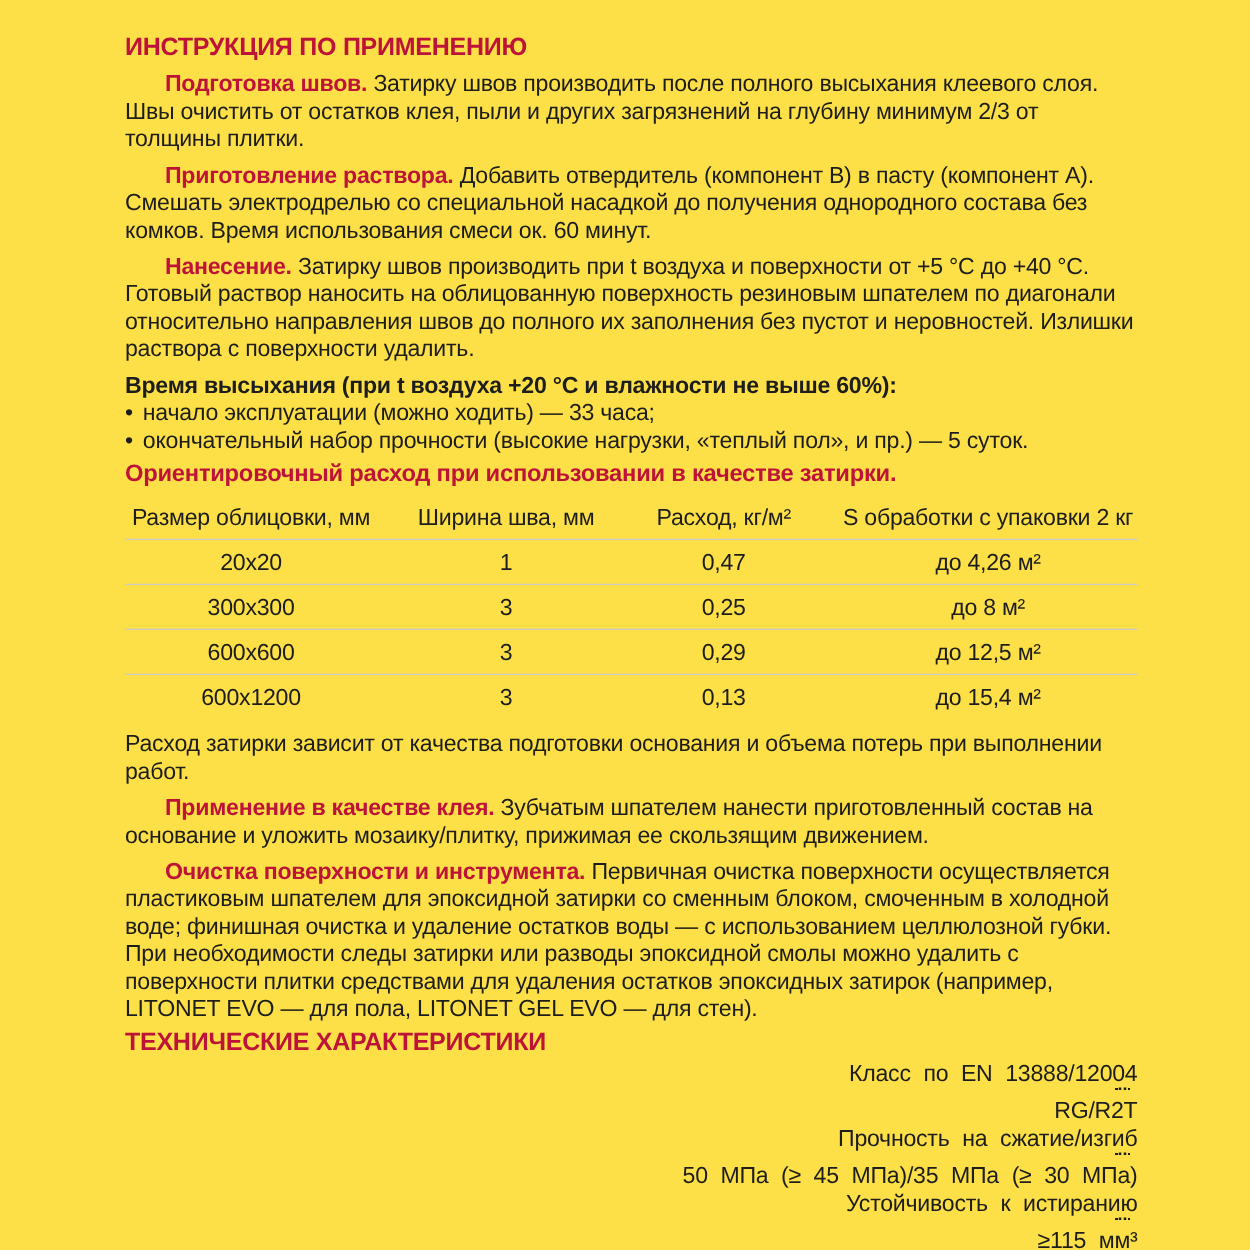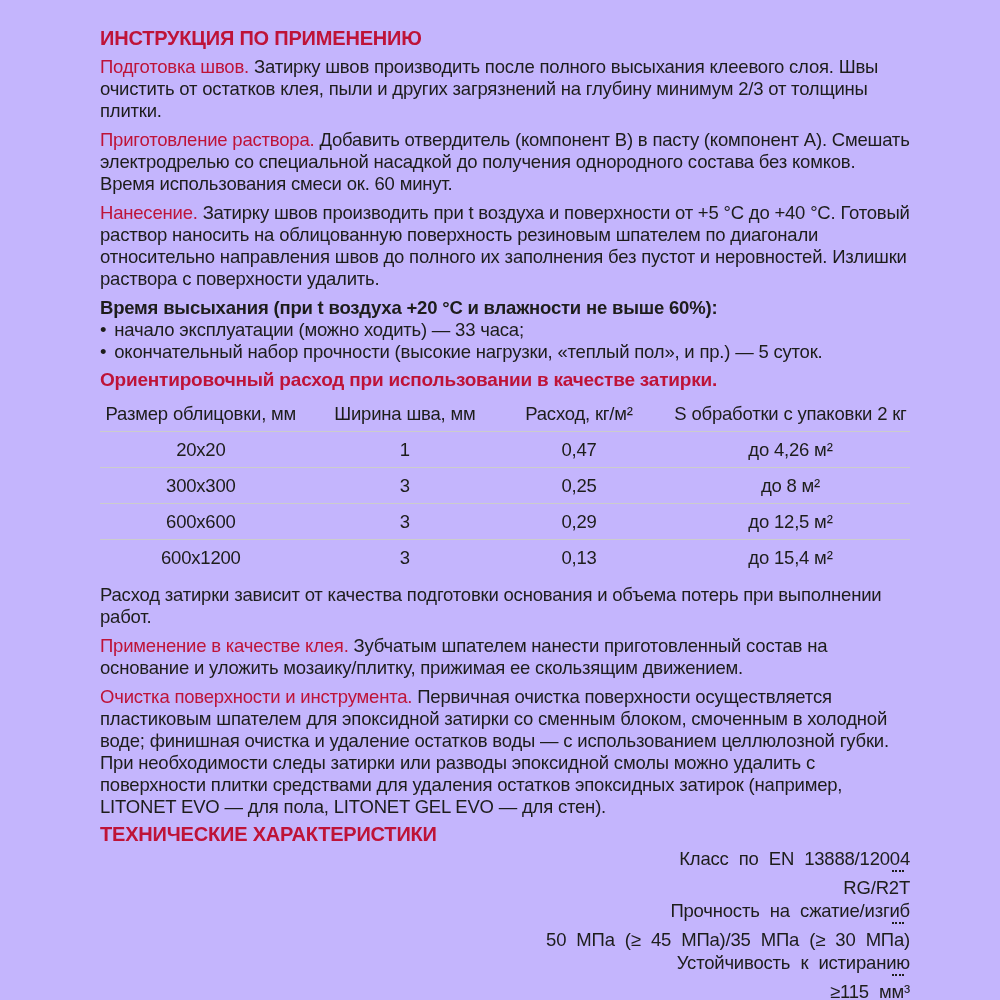--- a/index.html
+++ b/index.html
@@ -1,38 +1,38 @@
 <!DOCTYPE html>
 <html style="--accent: #be1338;"><head>
 <meta charset="utf-8">
 <style>
   html,body{margin:0;padding:0;background:#ffffff;}
   .page{
     position:relative;
     width:1000px;height:1000px;
-    background:#c4b5fd;
+    background:#fde047;
     box-sizing:border-box;
     padding:27px 90px 0 100px;
     overflow:hidden;
     font-family:"Liberation Sans",sans-serif;
     color:#1d1d1b;
     -webkit-font-smoothing:antialiased;
   }
   .red-title{
     margin:0;
     font-size:20px;line-height:22px;font-weight:700;
     color:var(--accent,#be1338);
     letter-spacing:-0.2px;
   }
   .para{
     margin:7px 0 0 0;
     font-size:18.5px;line-height:22px;
     letter-spacing:-0.2px;
   }
-  .lead{font-weight:400;color:var(--accent,#be1338);}
+  .lead{font-weight:700;color:var(--accent,#be1338);margin-left:32px;}
   .bold-black{font-weight:700;color:#1d1d1b;}
   .bullets{margin:0;padding:0;list-style:none;font-size:18.5px;line-height:22px;letter-spacing:-0.2px;}
   .bullets li{display:flex;}
   .bullet-glyph{margin-right:8px;}
   .red-subheading{
     margin:6px 0 0 0;
     font-size:19px;line-height:22px;font-weight:700;
     color:var(--accent,#be1338);
     letter-spacing:-0.2px;
   }

